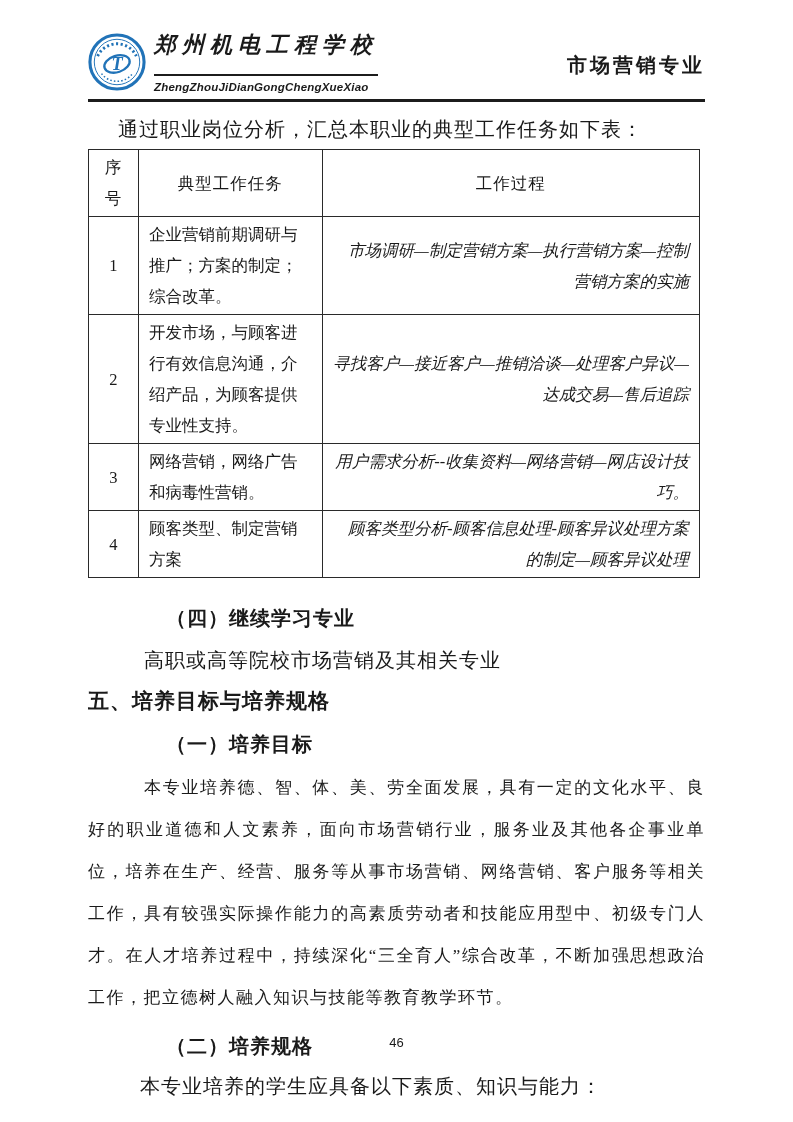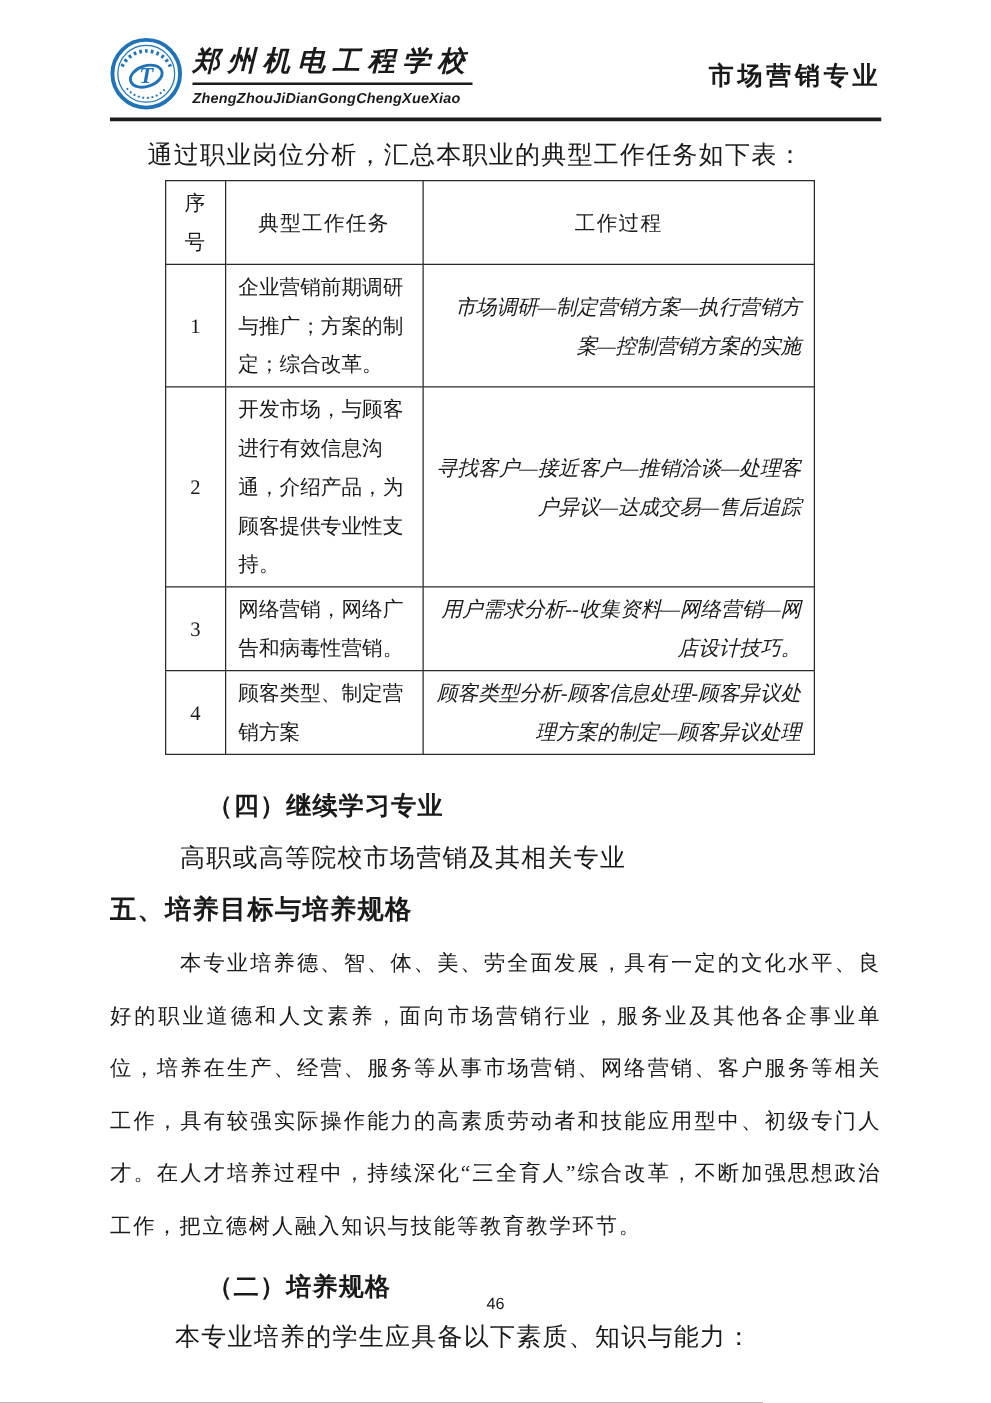--- a/index.html
+++ b/index.html
@@ -20,45 +20,44 @@
     display: flex; align-items: flex-end; justify-content: space-between;
     padding: 30px 0 6px 0;
     border-bottom: 3px solid #1c1c1c;
   }
   .brand { display: flex; align-items: center; gap: 8px; }
   .logo { width: 58px; height: 58px; flex: 0 0 auto; }
   .namewrap { display: flex; flex-direction: column; }
   .school-cn {
     font-size: 22px; font-weight: bold; font-style: italic;
     letter-spacing: 6px; white-space: nowrap;
-    border-bottom: 2px solid #1c1c1c; padding-bottom: 2px;
+    border-bottom: 2px solid #1c1c1c; padding-bottom: 14px;
   }
   .school-py {
     font-family: "Liberation Sans", sans-serif;
     font-size: 11.5px; font-weight: bold; font-style: italic;
     letter-spacing: 0.2px; padding-top: 5px; white-space: nowrap;
   }
   .major-title {
     font-size: 20px; font-weight: bold;
     letter-spacing: 3px; padding-bottom: 14px; white-space: nowrap;
   }
 
   
   .intro {
     margin-top: 13px;
     font-size: 20px; line-height: 28px;
     text-indent: 30px; letter-spacing: 1px;
   }
 
   
   table.task-table {
-    width: 520px; margin-top: 6px;
+    width: 612px; margin-top: 6px;
     border-collapse: collapse;
     font-size: 16.5px;
-    margin-left: 44px;
   }
   .task-table th, .task-table td {
     border: 1.5px solid #2a2a2a;
     padding: 2px 10px;
     line-height: 31px;
     vertical-align: middle;
   }
   .task-table th { font-weight: normal; text-align: center; height: 34px; letter-spacing: 1px; }
   .task-table td.no-cell { text-align: center; width: 50px; font-family: "Liberation Serif", serif; }
   .task-table td.task-cell { width: 184px; text-align: left; }
@@ -159,20 +158,21 @@
           <td class="proc-cell">顾客类型分析-顾客信息处理-顾客异议处理方案的制定—顾客异议处理</td>
         </tr>
       </tbody>
     </table>
 
     <h3 class="sub-heading">（四）继续学习专业</h3>
     <p class="s4-body">高职或高等院校市场营销及其相关专业</p>
 
     <h2 class="chapter-heading">五、培养目标与培养规格</h2>
 
+    <h3 class="sub-heading h2-spaced">（一）培养目标</h3>
     <p class="body-par">本专业培养德、智、体、美、劳全面发展，具有一定的文化水平、良好的职业道德和人文素养，面向市场营销行业，服务业及其他各企事业单位，培养在生产、经营、服务等从事市场营销、网络营销、客户服务等相关工作，具有较强实际操作能力的高素质劳动者和技能应用型中、初级专门人才。在人才培养过程中，持续深化“三全育人”综合改革，不断加强思想政治工作，把立德树人融入知识与技能等教育教学环节。</p>
 
     <h3 class="sub-heading" style="margin-top:14px;">（二）培养规格</h3>
     <p class="final-line">本专业培养的学生应具备以下素质、知识与能力：</p>
 
   </div>
 
   <div class="page-number">46</div>
 </div>
 

